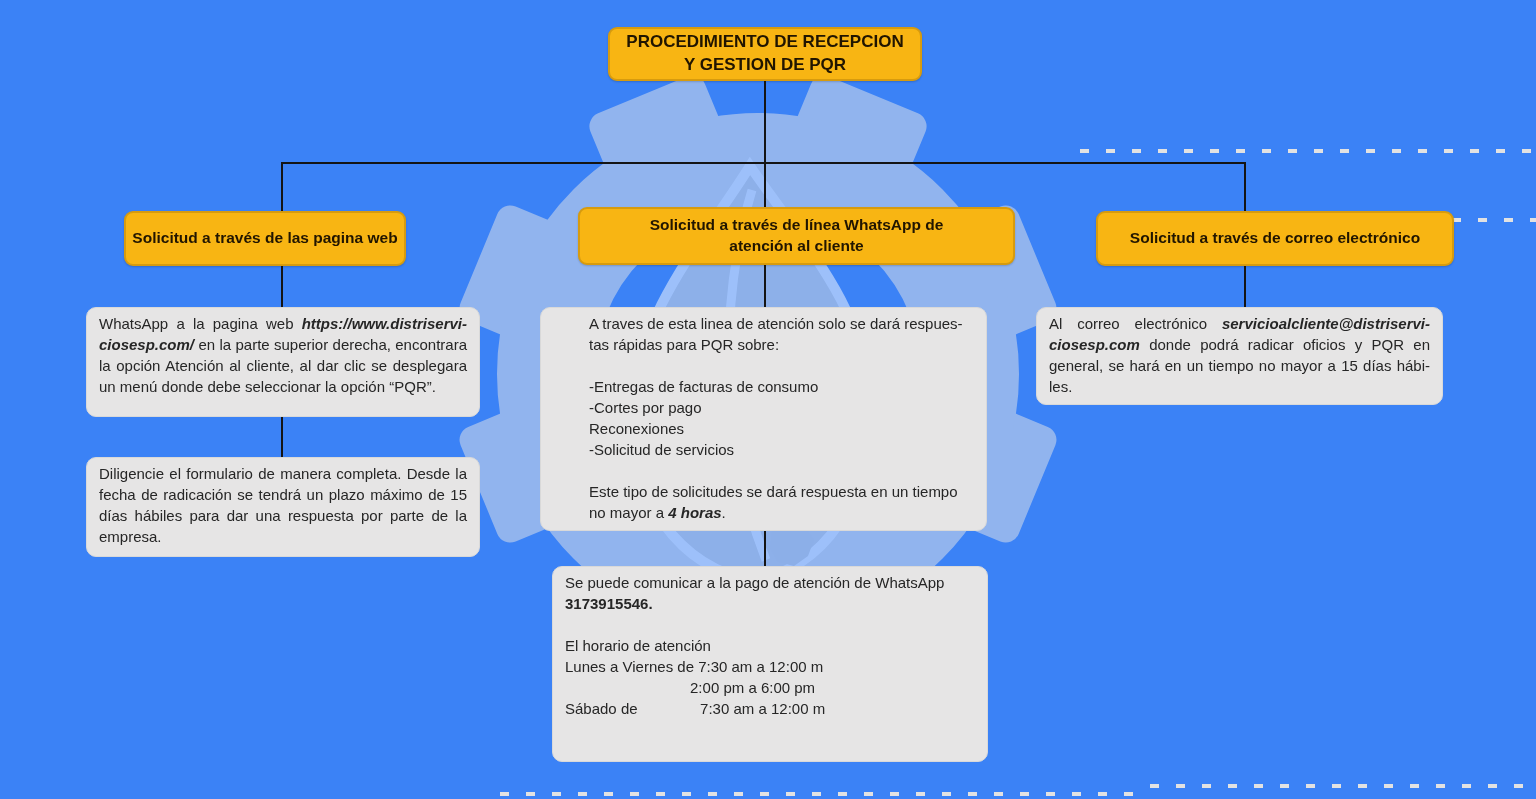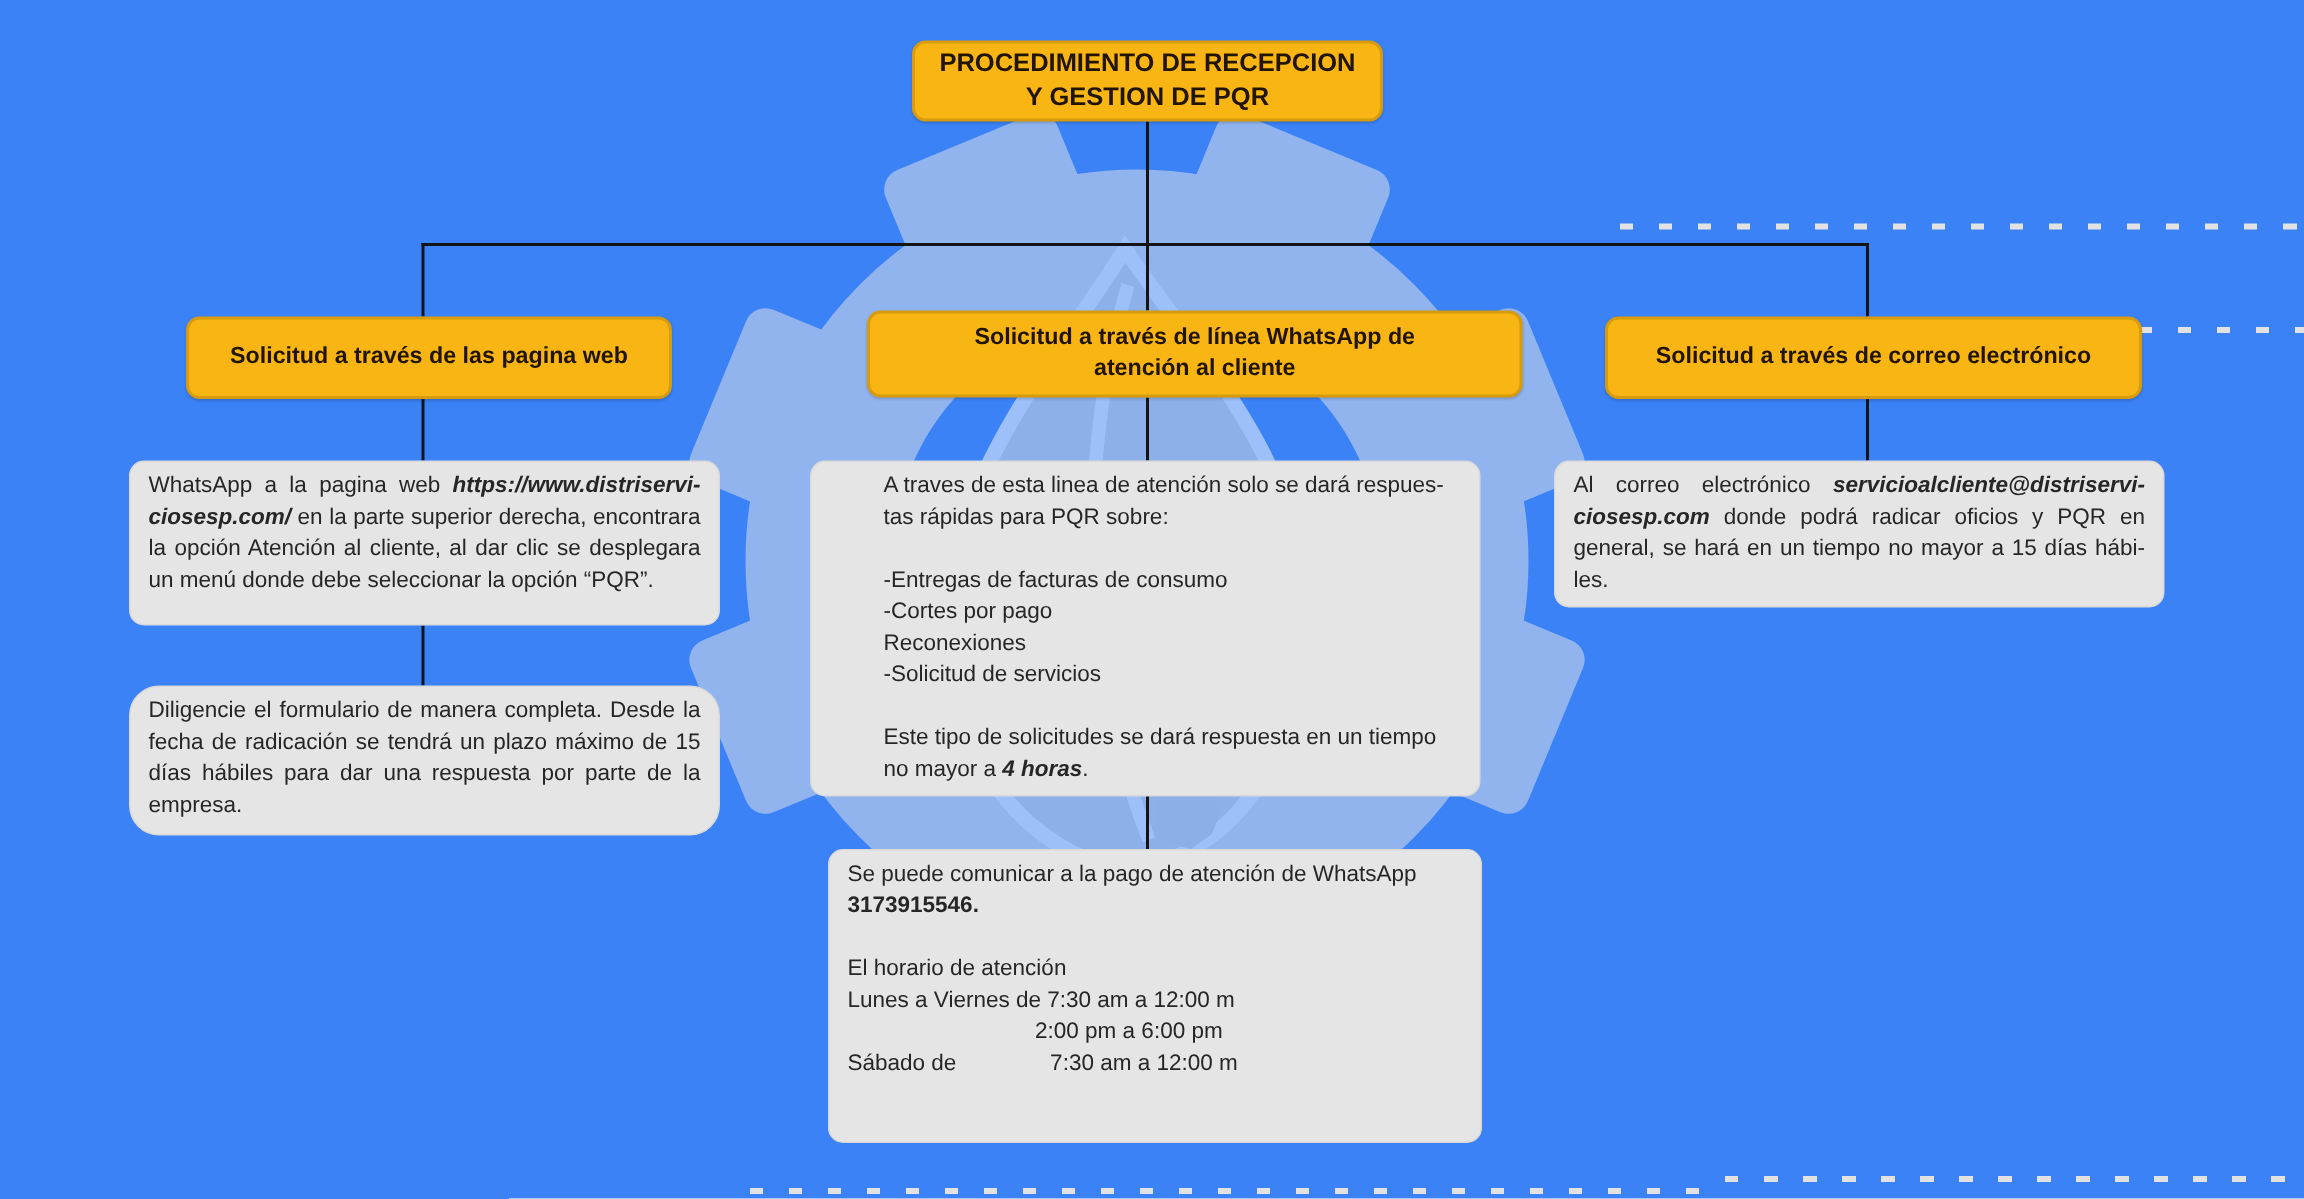--- a/index.html
+++ b/index.html
@@ -76,33 +76,33 @@
   <div class="line v" style="left:281px;top:417px;height:40px;"></div>
   <div class="line v" style="left:764px;top:265px;height:42px;"></div>
   <div class="line v" style="left:764px;top:528px;height:38px;"></div>
   <div class="line v" style="left:1244px;top:266px;height:41px;"></div>
 
   <div class="ybox title-box" style="left:608px;top:27px;width:314px;height:54px;">
     <div class="yt">PROCEDIMIENTO DE RECEPCION
 Y GESTION DE PQR</div>
   </div>
 
-  <div class="ybox hdr-box" style="left:124px;top:211px;width:324px;height:55px;">
+  <div class="ybox hdr-box" style="left:124px;top:211px;width:282px;height:55px;">
     <div class="yt">Solicitud a través de las pagina web</div>
   </div>
   <div class="ybox hdr-box" style="left:578px;top:207px;width:437px;height:58px;">
     <div class="yt">Solicitud a través de línea WhatsApp de
 atención al cliente</div>
   </div>
-  <div class="ybox hdr-box" style="left:1070px;top:211px;width:358px;height:55px;">
+  <div class="ybox hdr-box" style="left:1096px;top:211px;width:358px;height:55px;">
     <div class="yt">Solicitud a través de correo electrónico</div>
   </div>
 
   <div class="gbox justify" style="left:86px;top:307px;width:394px;min-height:110px;"><span>WhatsApp a la pagina web </span><span class="b i">https://www.distriservi­ciosesp.com/</span><span> en la parte superior derecha, encon­trara la opción </span><span class="u">Atención al cliente,</span><span> al dar clic se desplegara un menú donde debe seleccionar la opción “PQR”.</span></div>
-  <div class="gbox justify" style="left:86px;top:457px;width:394px;min-height:100px;border-radius:20px;"><span>Diligencie el formulario de manera completa. Desde la fecha de radicación se tendrá un plazo máximo de 15 días hábiles para dar una respuesta por parte de la empresa.</span></div>
+  <div class="gbox justify" style="left:86px;top:457px;width:394px;min-height:100px;"><span>Diligencie el formulario de manera completa. Desde la fecha de radicación se tendrá un plazo máximo de 15 días hábiles para dar una respuesta por parte de la empresa.</span></div>
 
   <div class="gbox prewrap" style="left:540px;top:307px;width:447px;min-height:221px;padding-left:48px;"><span>A traves de esta linea de atención solo se dará respues­tas rápidas para PQR sobre:
 
 -Entregas de facturas de consumo
 -Cortes por pago
 Reconexiones
 -Solicitud de servicios
 
 Este tipo de solicitudes se dará respuesta en un tiempo no mayor a </span><span class="b i">4 horas</span><span>.</span></div>
   <div class="gbox prewrap" style="left:552px;top:566px;width:436px;min-height:196px;"><span>Se puede comunicar a la pago de atención de WhatsApp </span><span class="b">3173915546.</span><span>

